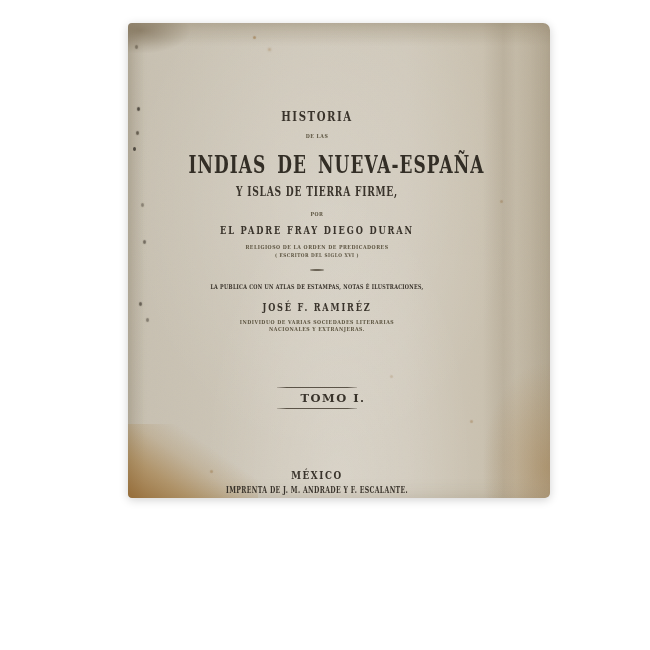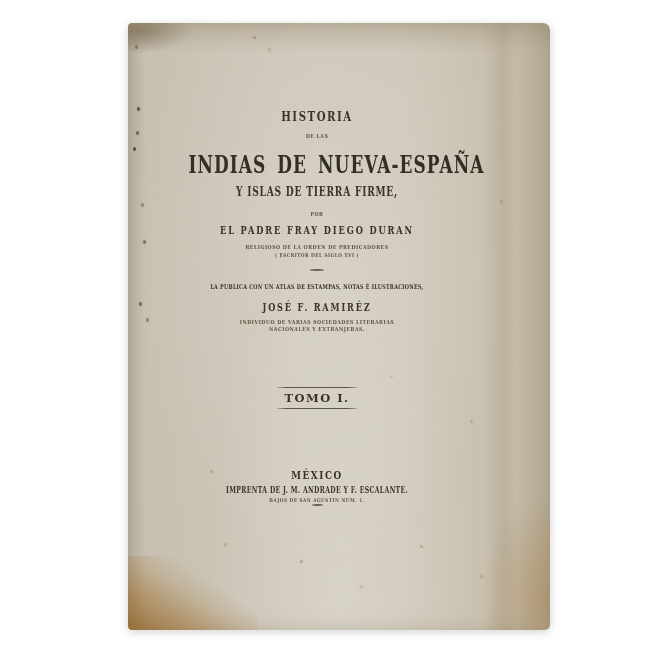--- a/index.html
+++ b/index.html
@@ -16,21 +16,21 @@
     width: 650px;
     height: 650px;
     background: #ffffff;
   }
   
   .page {
     position: absolute;
     left: 128px;
     top: 23px;
     width: 422px;
-    height: 607px;
+    height: 475px;
     border-radius: 4px 7px 5px 4px;
     box-shadow: 0 2px 10px rgba(0,0,0,0.18), inset 0 0 18px rgba(120,105,80,0.25);
     background:
       
       linear-gradient(180deg, rgba(148,132,105,0.30) 0%, rgba(148,132,105,0.0) 5%),
       
       linear-gradient(90deg, rgba(0,0,0,0) 0%, rgba(0,0,0,0) 84%, rgba(120,104,80,0.16) 89%, rgba(150,138,115,0.08) 92%, rgba(112,96,72,0.14) 97%, rgba(128,112,88,0.22) 100%),
       
       linear-gradient(90deg, rgba(110,96,74,0.18) 0%, rgba(110,96,74,0.0) 4%),
       
@@ -111,21 +111,21 @@
   .l-main       { top: 127px; font-size: 25px; font-weight: bold; letter-spacing: 1.5px; word-spacing: 6px; transform: scaleX(0.68); color: #332e26; }
   .l-yislas     { top: 162px; font-size: 12px; font-weight: bold; letter-spacing: 1px; transform: scaleX(0.76); }
   .l-por        { top: 188px; }
   .l-author     { top: 201px; font-size: 11px; font-weight: bold; letter-spacing: 2.5px; transform: scaleX(0.75); }
   .l-religioso  { top: 221px; }
   .l-escritor   { top: 229px; font-size: 5px; }
   .l-publica    { top: 260px; font-size: 6.5px; font-weight: bold; letter-spacing: 0.4px; transform: scaleX(0.74); }
   .l-editor     { top: 278px; font-size: 11px; font-weight: bold; letter-spacing: 2.5px; transform: scaleX(0.74); }
   .l-individuo  { top: 296px; }
   .l-nacionales { top: 303px; }
-  .l-tomo       { top: 368px; font-size: 11.5px; font-weight: bold; letter-spacing: 1.5px; }
+  .l-tomo       { top: 368px; font-size: 11.5px; font-weight: bold; letter-spacing: 1.5px; padding-left: 16px; }
   .l-mexico     { top: 446px; font-size: 11px; font-weight: bold; letter-spacing: 2px; transform: scaleX(0.8); }
   .l-imprenta   { top: 462px; font-size: 8.5px; font-weight: bold; letter-spacing: 0.5px; transform: scaleX(0.72); }
   .l-bajos      { top: 474px; font-size: 5px; }
   .l-year       { top: 485px; font-size: 9.5px; font-weight: bold; letter-spacing: 1.5px; }
   .rule {
     position: absolute;
     left: 50%;
     width: 80px;
     height: 1px;
     margin-left: -40px;

